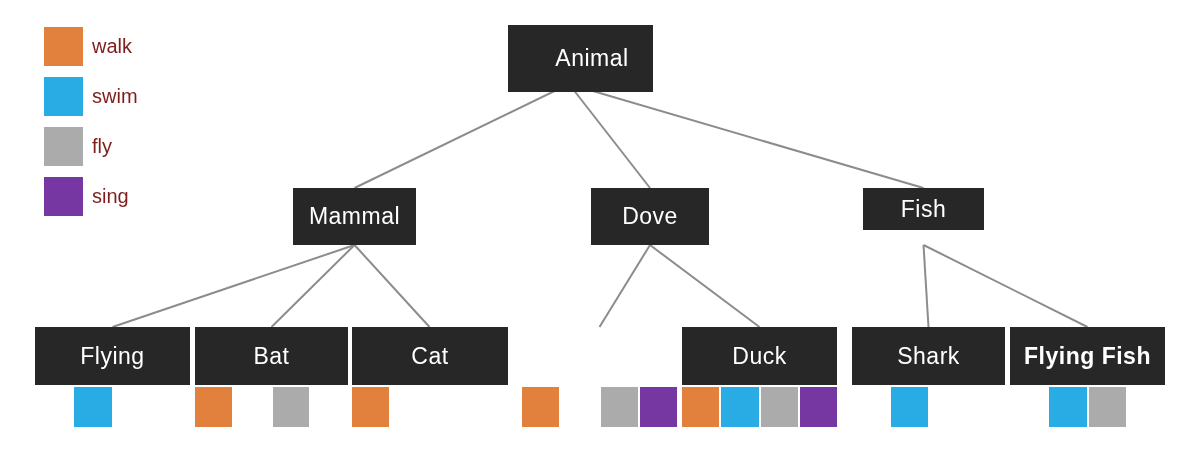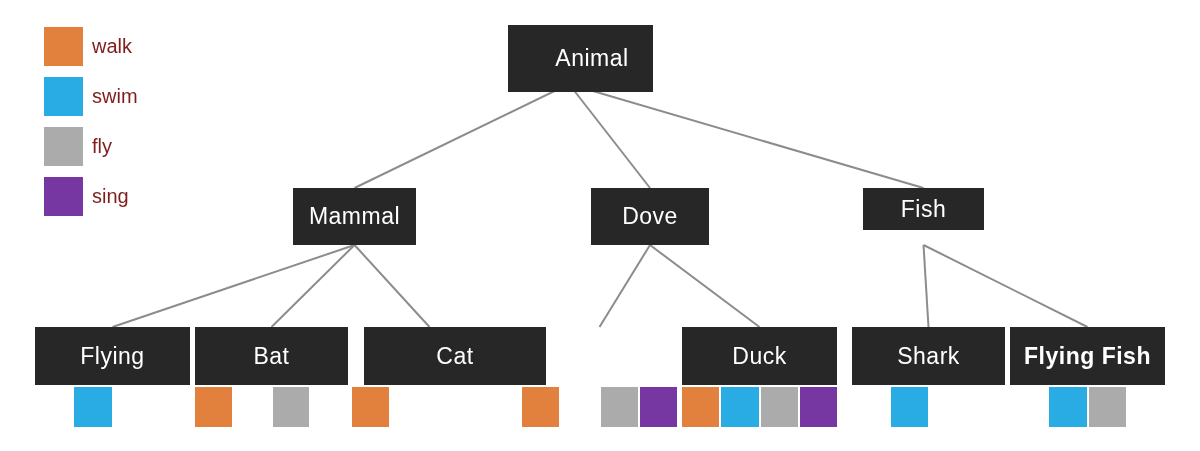--- a/index.html
+++ b/index.html
@@ -111,21 +111,21 @@
   </div>
 
   <div class="node" id="node-root" style="left:508px; top:25px; width:122px; height:67px;padding-left:23px;">Animal</div>
 
   <div class="node" id="l2-mammal" style="left:293px; top:188px; width:123px; height:57px;">Mammal</div>
   <div class="node" id="l2-bird" style="left:591px; top:188px; width:118px; height:57px;">Dove</div>
   <div class="node" id="l2-fish" style="left:863px; top:188px; width:121px; height:42px;">Fish</div>
 
   <div class="node leaf" id="leaf-0" style="left:35px; top:327px; width:155px; height:58px;">Flying</div>
   <div class="node leaf" id="leaf-1" style="left:195px; top:327px; width:153px; height:58px;">Bat</div>
-  <div class="node leaf" id="leaf-2" style="left:352px; top:327px; width:182px; height:58px;margin-left:12px;">Cat</div>
+  <div class="node leaf" id="leaf-2" style="left:352px; top:327px; width:156px; height:58px;">Cat</div>
   <div class="node leaf" id="leaf-4" style="left:682px; top:327px; width:155px; height:58px;">Duck</div>
   <div class="node leaf" id="leaf-5" style="left:852px; top:327px; width:153px; height:58px;">Shark</div>
   <div class="node leaf" id="leaf-6" style="left:1010px; top:327px; width:155px; height:58px;font-weight:bold;">Flying Fish</div>
 
 
 <div class="slots" style="left: 35px; top: 387px; width: 155px;">
       <div class="slot"></div>
       <div class="slot" style="background: rgb(41, 172, 227);"></div>
       <div class="slot"></div>
       <div class="slot"></div>

